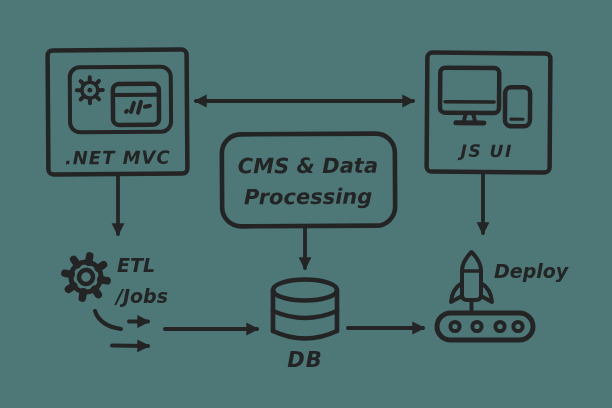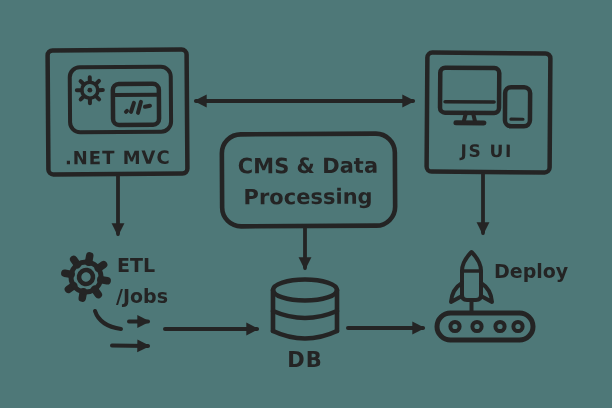--- a/index.html
+++ b/index.html
@@ -2,21 +2,21 @@
 <html><head>
 <meta charset="utf-8">
 <style>
   html, body { margin: 0; padding: 0; }
   body {
     width: 612px; height: 408px;
     background: #4e7878;
     font-family: "DejaVu Sans", sans-serif;
     overflow: hidden;
   }
-  .stage { position: relative; width: 608px; height: 408px; }
+  .stage { position: relative; width: 608px; height: 408px; font-style: italic; }
   svg { display: block; }
   svg text {
     font-family: "DejaVu Sans", sans-serif;
     font-weight: bold;
     fill: #242424;
   }
   .ink {
     stroke: #242424;
     fill: none;
     stroke-linecap: round;

